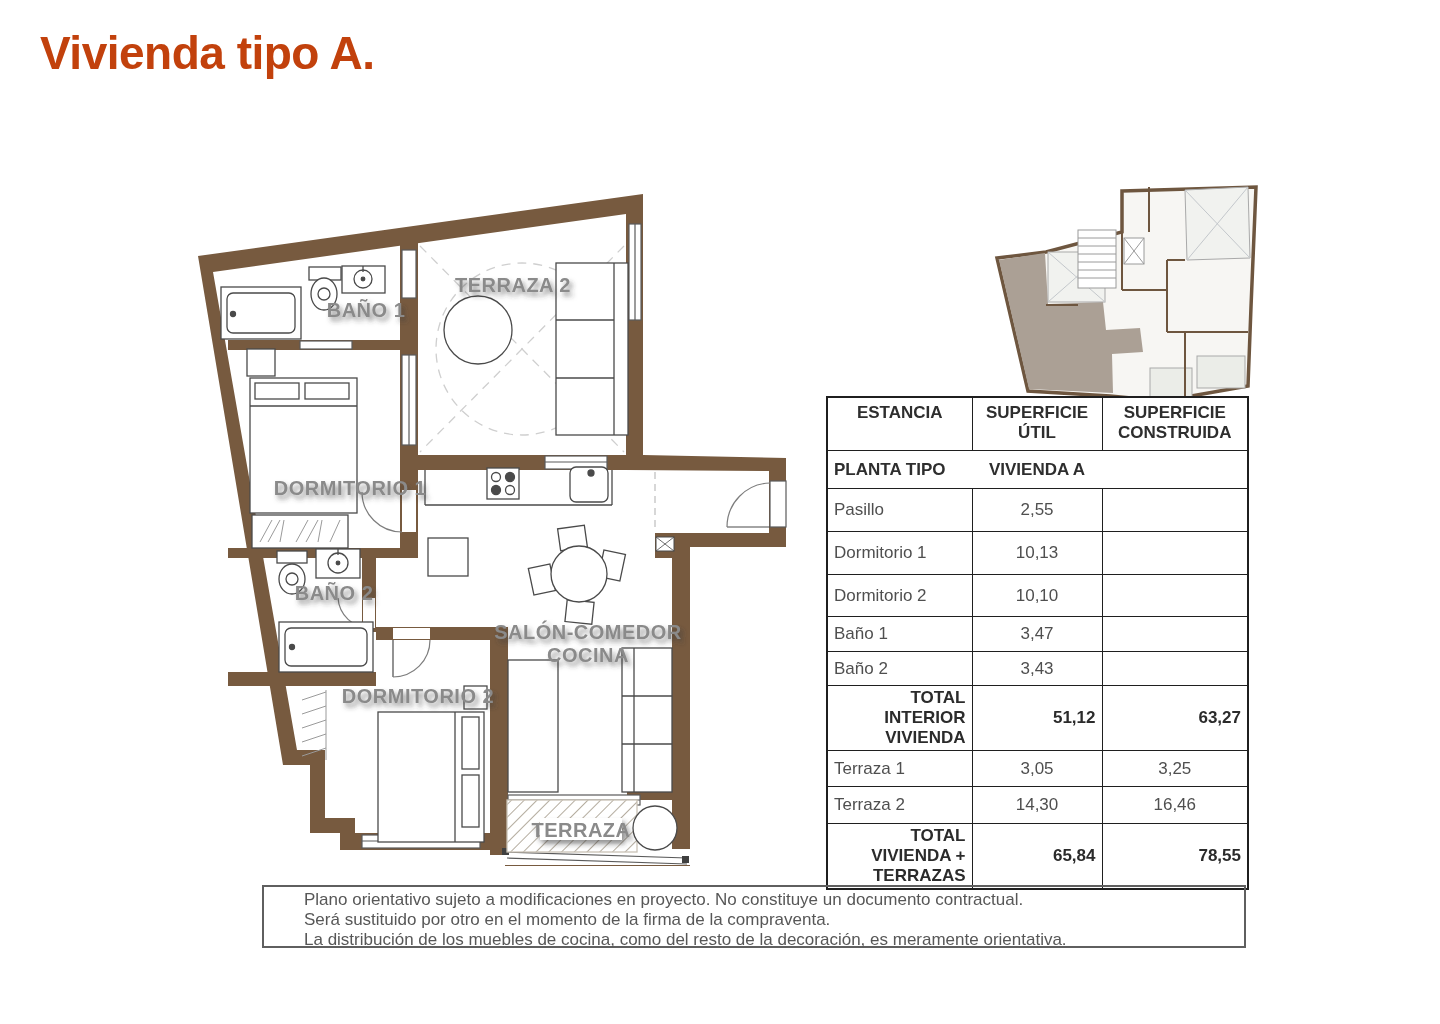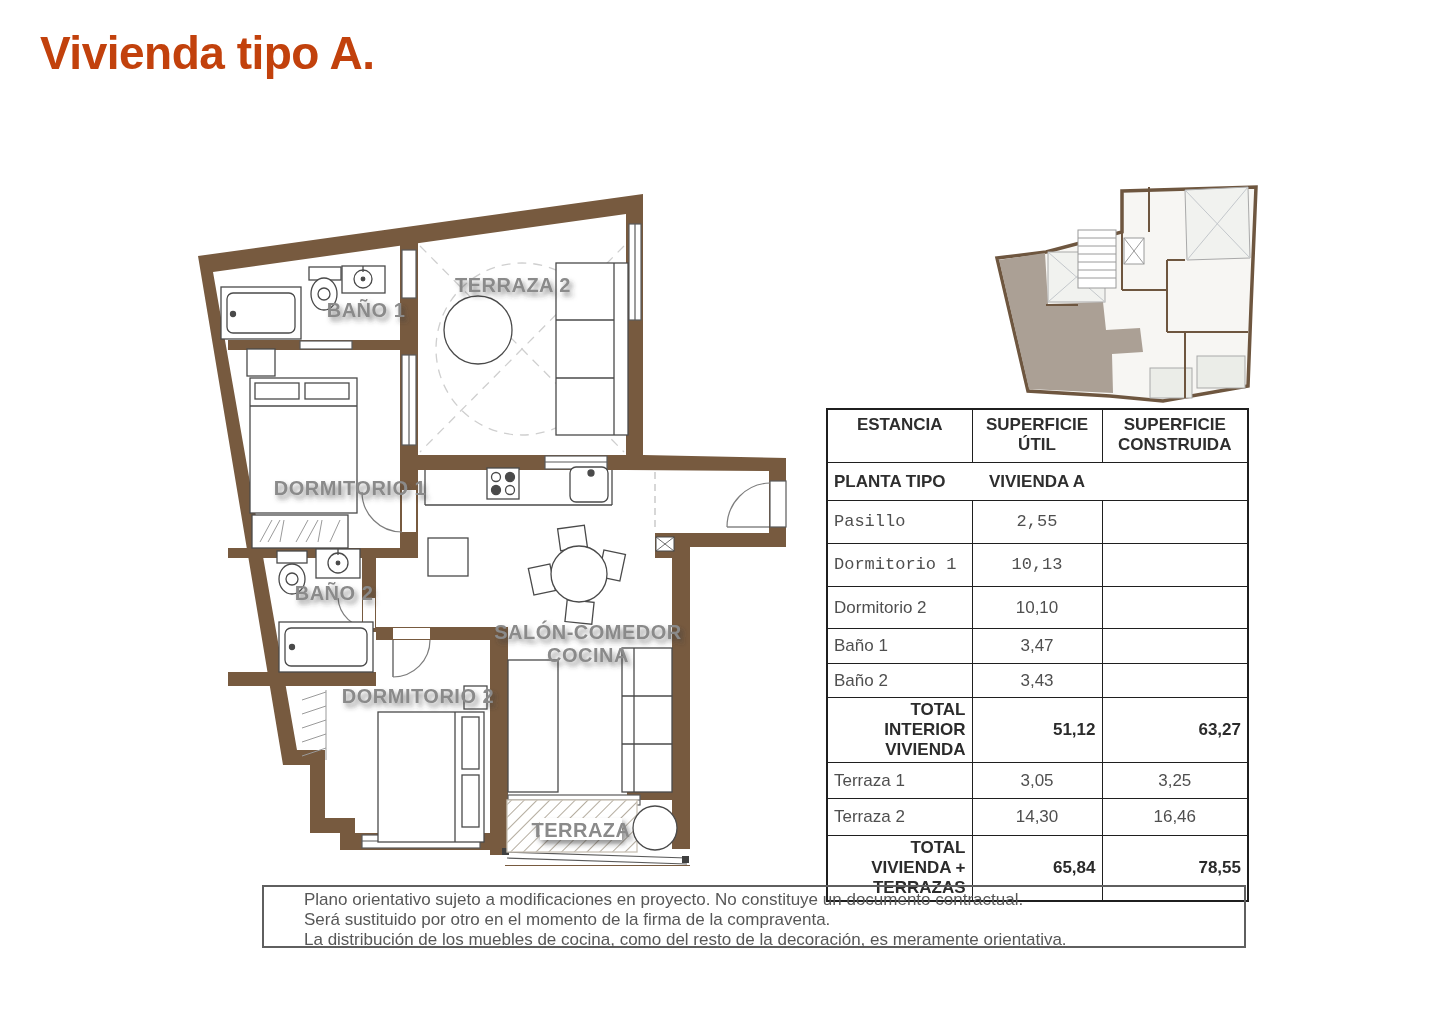--- a/index.html
+++ b/index.html
@@ -13,39 +13,39 @@
     font-size:46px;font-weight:bold;color:#c2410c;letter-spacing:-0.5px;
   }
   
   .main-plan{position:absolute;left:195px;top:185px;width:600px;height:700px;}
   .mini-plan{position:absolute;left:985px;top:172px;width:280px;height:235px;}
   svg text.room-label{
     font-family:"Liberation Sans",sans-serif;font-weight:bold;
     fill:#8a8a8a;letter-spacing:0.5px;
   }
   
-  .area-table-wrap{position:absolute;left:826px;top:408px;}
+  .area-table-wrap{position:absolute;left:826px;top:396px;}
   table.area-table{
     border-collapse:collapse;table-layout:fixed;width:421px;
     font-size:17px;color:#4f4f4f;background:#fff;
   }
   table.area-table td,table.area-table th{
     border:1.5px solid #1f1f1f;padding:2px 6px;line-height:20px;
     overflow:hidden;
   }
   table.area-table{border:2.5px solid #1f1f1f;}
   col.c1{width:145px;}col.c2{width:130px;}col.c3{width:146px;}
   tr.hdr th{font-weight:bold;color:#2e2e2e;text-align:center;vertical-align:top;padding-top:5px;height:45px;font-size:17px;}
   tr.planta td{border-left:none;border-right:none;font-weight:bold;color:#2e2e2e;height:33px;}
   tr.planta td:first-child{border-left:1.5px solid #1f1f1f;}
   tr.planta td:last-child{border-right:1.5px solid #1f1f1f;}
   td.lbl{text-align:left;padding-left:8px;}
   td.num{text-align:center;}
   tr.bold td{font-weight:bold;color:#2b2b2b;text-align:right;}
-  tr.h38 td{height:38px;font-family:Liberation Mono, monospace;} tr.h37 td{height:37px;} tr.h30 td{height:30px;}
+  tr.h38 td{height:38px;} tr.h37 td{height:37px;} tr.h30 td{height:30px;}
   tr.h29 td{height:29px;} tr.h70 td{height:70px;} tr.h44 td{height:44px;}
   tr.h31 td{height:31px;} tr.h32 td{height:32px;} tr.h47 td{height:47px;}
   
   .disclaimer{
     position:absolute;left:262px;top:885px;width:984px;height:63px;
     border:2px solid #5f5f5f;box-sizing:border-box;
     padding:3px 6px 0 40px;font-size:17px;line-height:20px;color:#575757;
   }
 </style>
 </head>

